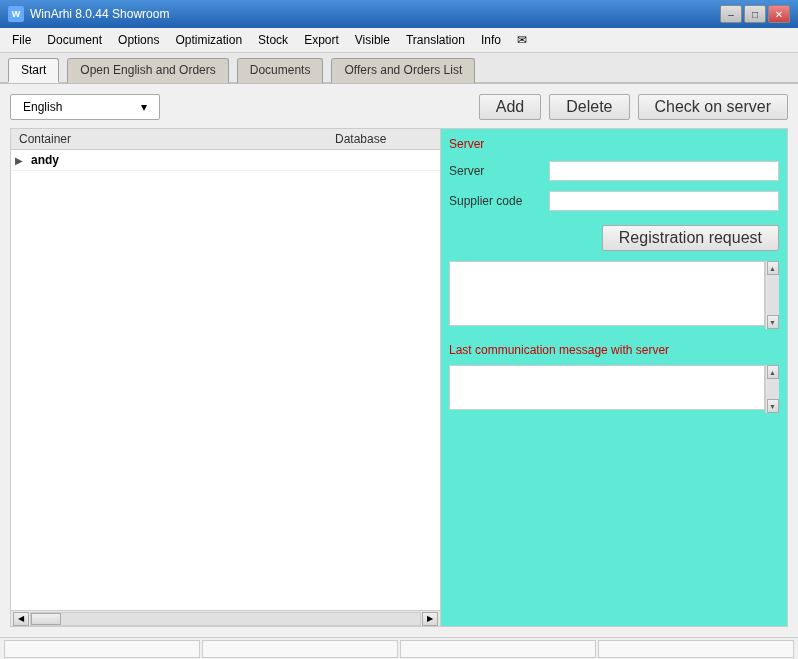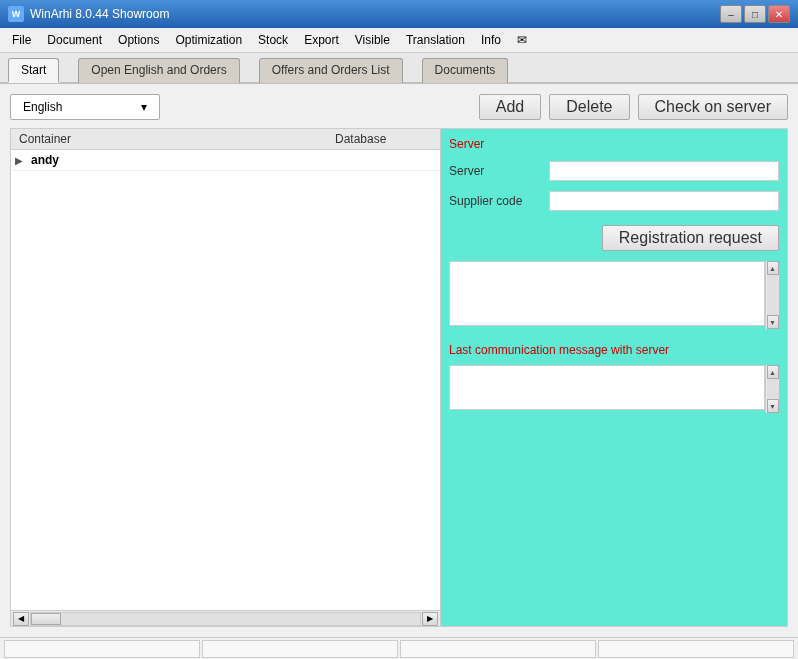--- a/index.html
+++ b/index.html
@@ -73,21 +73,21 @@
       cursor: pointer;
       font-size: 12px;
       color: #000;
     }
 
     
     .tab-bar {
       background: #e8e8e8;
       padding: 4px 8px 0 8px;
       display: flex;
-      gap: 19px;
+      gap: 8px;
       border-bottom: 2px solid #c0c0c0;
     }
     .tab {
       padding: 4px 12px;
       background: #d4d0c8;
       border: 1px solid #a0a0a0;
       border-bottom: none;
       border-radius: 3px 3px 0 0;
       cursor: pointer;
       font-size: 12px;
@@ -351,22 +351,22 @@
   <span class="menu-item">Export</span>
   <span class="menu-item">Visible</span>
   <span class="menu-item">Translation</span>
   <span class="menu-item">Info</span>
   <span class="menu-item">✉</span>
 </div>
 
 <div class="tab-bar">
   <div class="tab active">Start</div>
   <div class="tab">Open English and Orders</div>
+  <div class="tab">Documents</div>
   <div class="tab">Offers and Orders List</div>
-  <div class="tab">Documents</div>
 </div>
 
 <div class="main-content">
 
   <div class="toolbar">
     <div class="lang-select">
       <span>English</span>
       <span>▾</span>
     </div>
     <div class="toolbar-spacer"></div>

